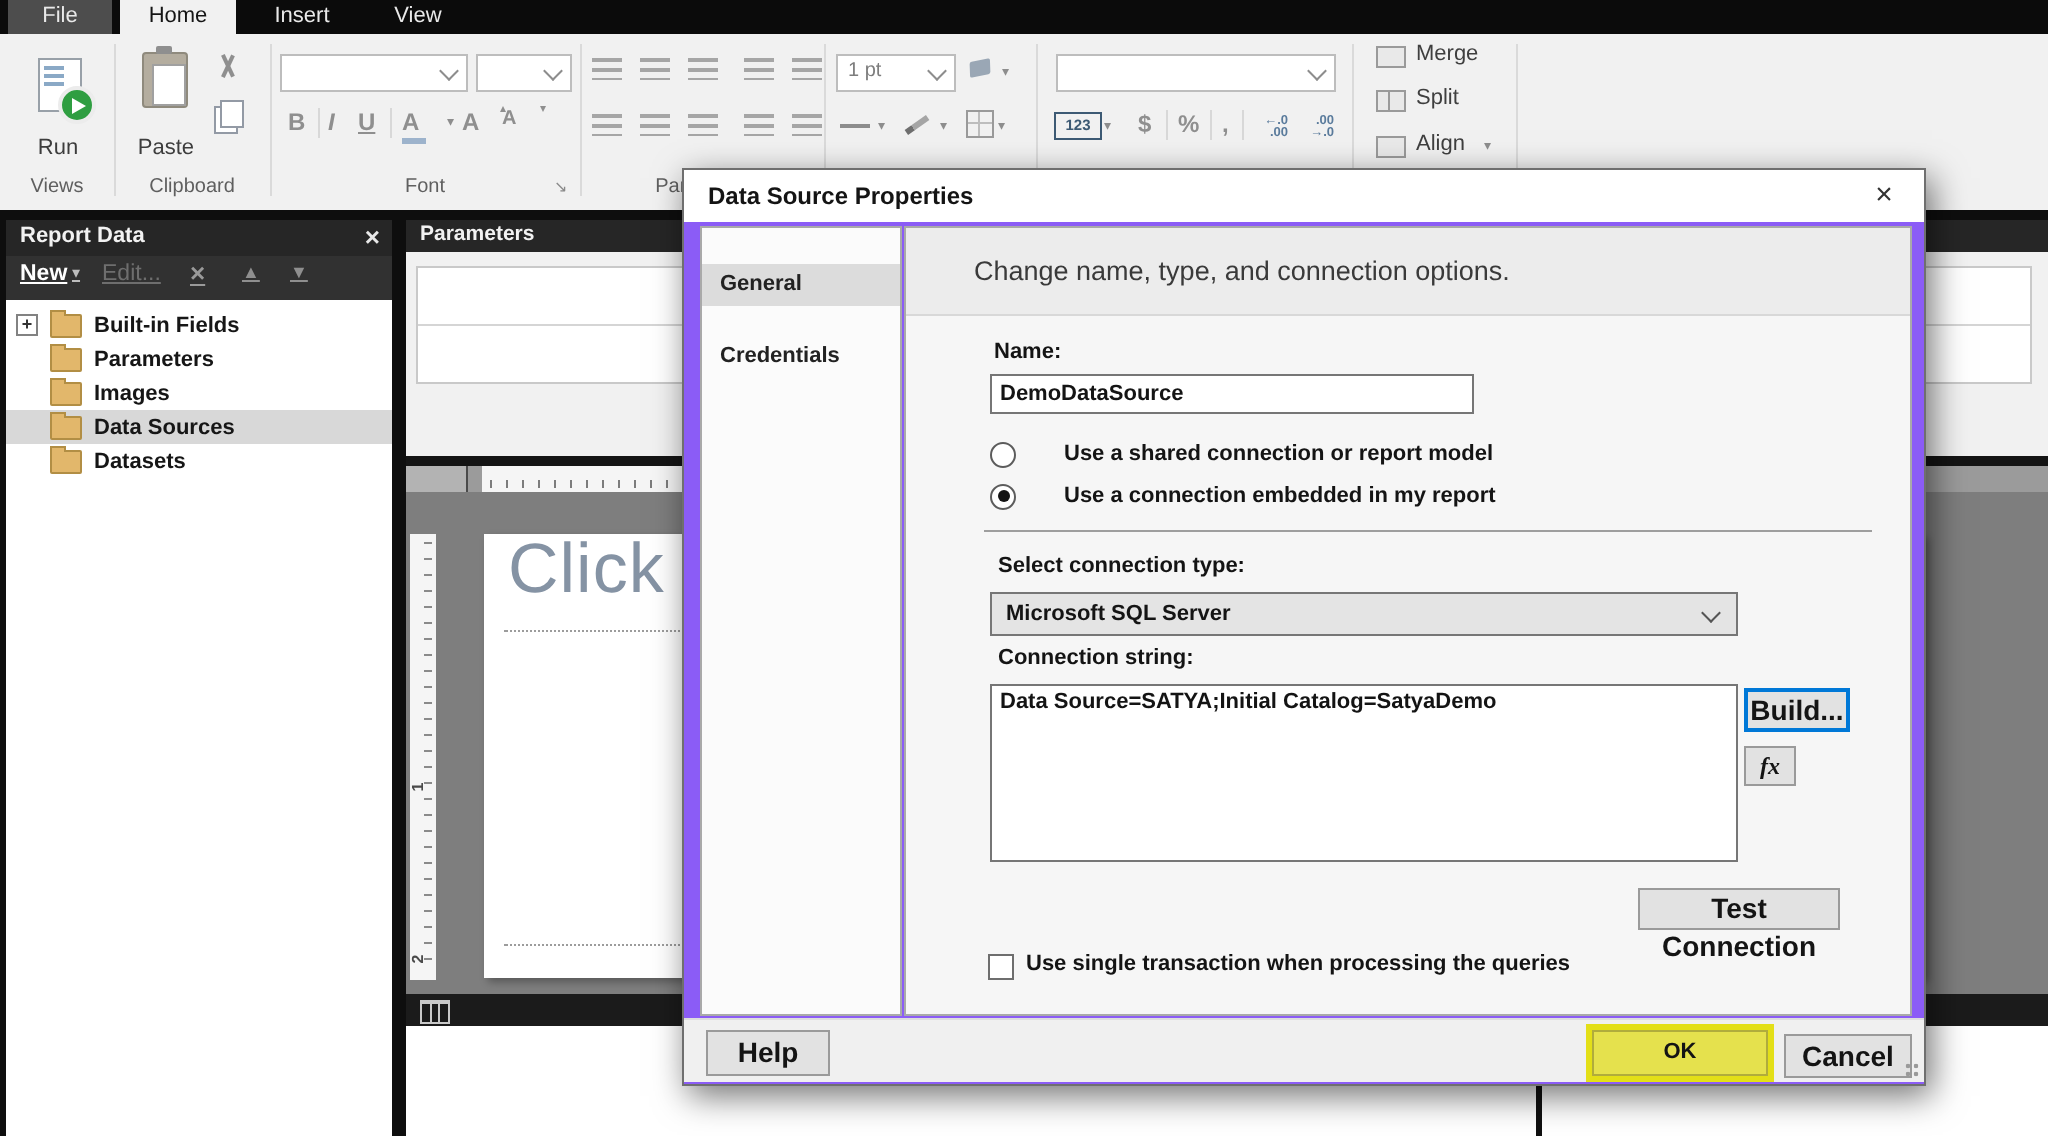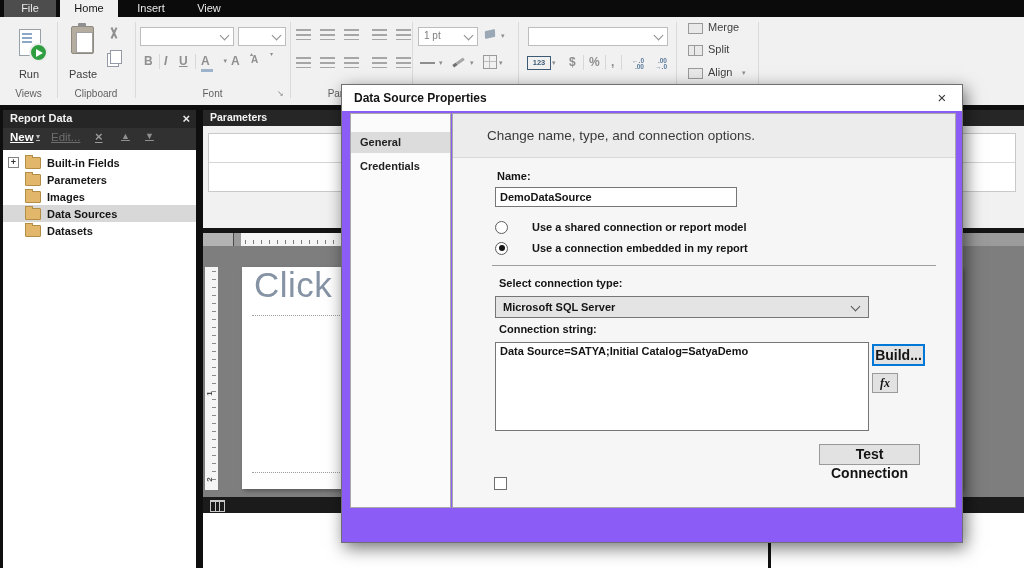--- a/index.html
+++ b/index.html
@@ -106,21 +106,21 @@
   #rg-title{position:absolute;left:28px;top:2px;font-size:10.5px;font-weight:600;color:#f0f0f0;margin-top:19px;}
   #gpane{position:absolute;left:203px;top:513px;width:821px;height:55px;background:#fff;z-index:10;}
   #gpane-div{position:absolute;left:565px;top:0;width:3px;height:55px;background:#101010;}
 
   
   #dlg{position:absolute;left:341px;top:84px;width:620px;height:457px;background:#8b5cf6;border:1px solid #6f6f6f;box-shadow:3px 5px 16px rgba(0,0,0,.55);z-index:100;}
   #dlg-titlebar{position:absolute;left:0;top:0;right:0;height:26px;background:#fff;}
   #dlg-title{position:absolute;left:12px;top:0;line-height:26px;font-size:12px;font-weight:600;color:#141414;}
   #dlg-close{position:absolute;right:8px;top:2px;width:24px;height:21px;text-align:center;font-size:15px;color:#333;line-height:21px;}
   #dlg-nav{position:absolute;left:8px;top:28px;width:99px;height:393px;background:#fbfbfb;border:1px solid #a9a9a9;}
-  .nav-item{height:21px;line-height:21px;padding-left:9px;font-size:11px;font-weight:600;color:#222;margin-top:3px;}
+  .nav-item{height:21px;line-height:21px;padding-left:9px;font-size:11px;font-weight:600;color:#222;margin-top:15px;}
   .nav-item.sel{background:#dcdcdc;margin-top:18px;}
   #dlg-content{position:absolute;left:110px;top:28px;width:502px;height:393px;background:#f6f6f6;border:1px solid #a9a9a9;}
   #dlg-band{position:absolute;left:0;top:0;right:0;height:43px;background:#ececec;border-bottom:1px solid #d8d8d8;}
   #dlg-heading{position:absolute;left:34px;top:0;line-height:43px;font-size:13.5px;color:#3a3a3a;}
   .dlbl{position:absolute;font-size:11px;font-weight:600;color:#141414;}
   #name-input{position:absolute;left:42px;top:73px;width:232px;height:18px;border:1px solid #767676;background:#fff;font-family:"Liberation Sans",sans-serif;font-size:11px;font-weight:600;color:#141414;padding:0 4px;}
   .radio-row{position:absolute;left:42px;height:14px;display:flex;align-items:center;}
   .radio{width:11px;height:11px;border:1px solid #5c5c5c;border-radius:50%;background:#fff;position:relative;flex:none;}
   .radio.on::after{content:'';position:absolute;left:2.5px;top:2.5px;width:6px;height:6px;border-radius:50%;background:#141414;}
   .radio-row .dlbl2{margin-left:24px;font-size:11px;font-weight:600;color:#141414;text-align:center;}
@@ -362,16 +362,23 @@
       <div id="type-combo">
         <span class="cval">Microsoft SQL Server</span>
         <span class="chev"></span>
       </div>
       <span class="dlbl" style="left:46px;top:209px">Connection string:</span>
       <textarea id="conn-text" spellcheck="false" style="">Data Source=SATYA;Initial Catalog=SatyaDemo</textarea>
       <div class="dbtn" id="build-btn">Build...</div>
       <div class="dbtn" id="fx-btn">fx</div>
       <div class="dbtn" id="test-btn">Test Connection</div>
       <span id="chk"></span>
+      <span class="dlbl" style="left:60px;top:362px;font-weight:600">Use single transaction when processing the queries</span>
+    </div>
+    <div id="dlg-bottom">
+      <div class="dbtn" id="help-btn">Help</div>
+      <div id="ok-btn">OK</div>
+      <div class="dbtn" id="cancel-btn">Cancel</div>
+      <span id="grip"></span>
     </div>
   </div>
 
 </div>
 
 </body></html>

